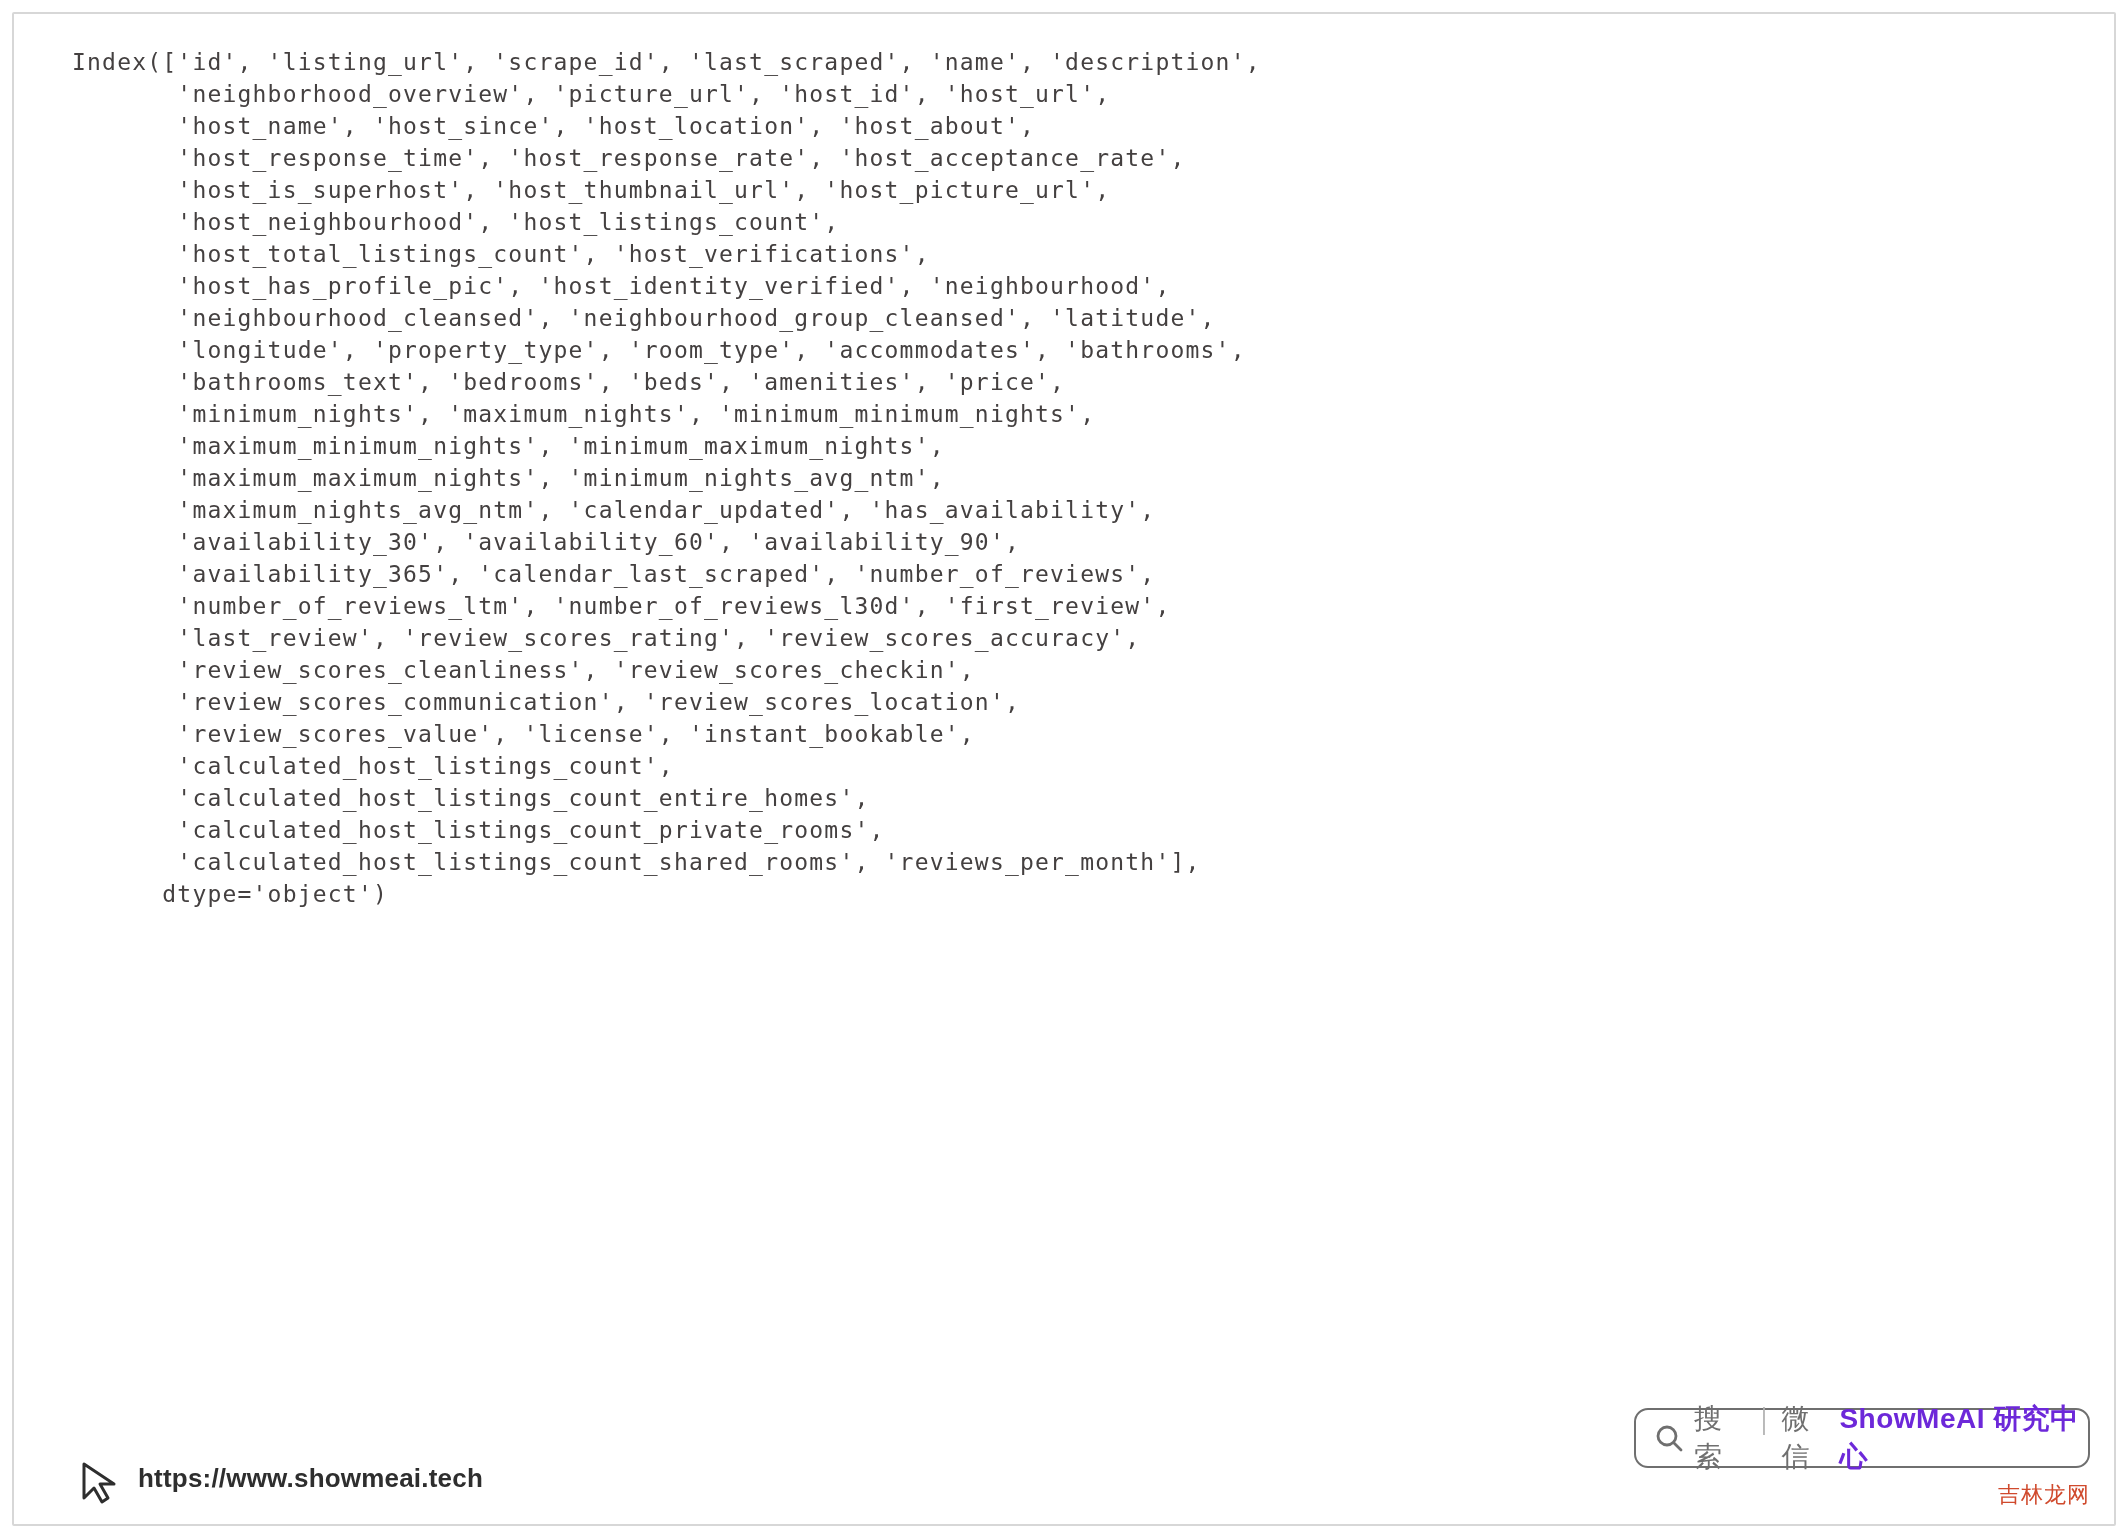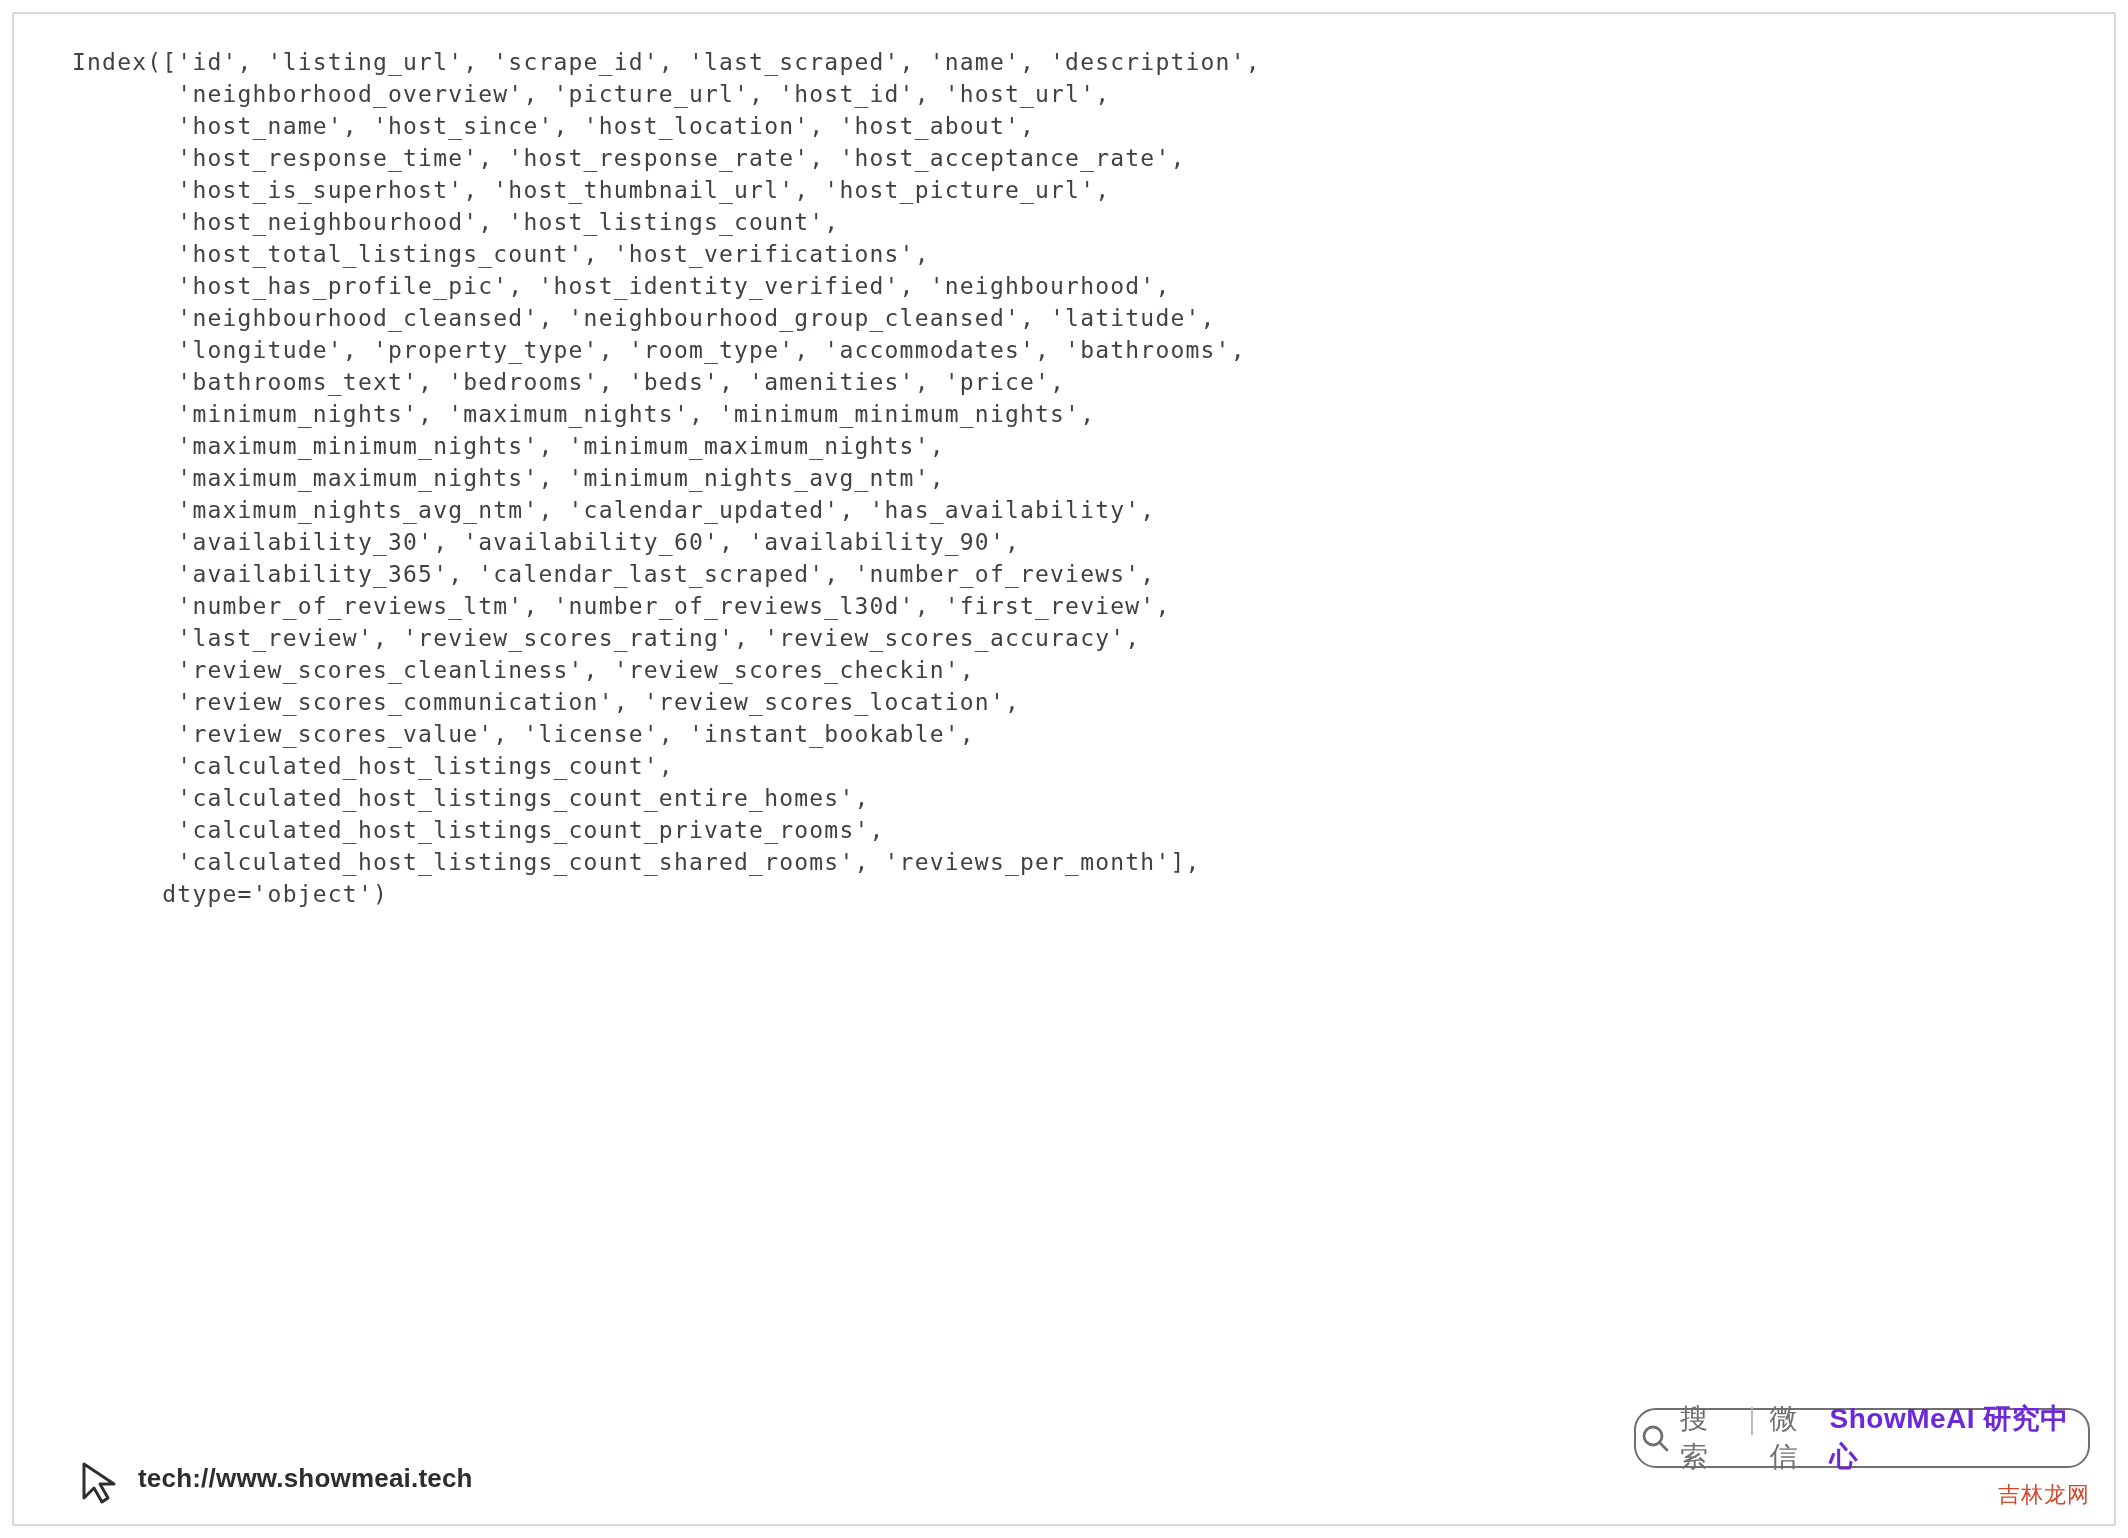--- a/index.html
+++ b/index.html
@@ -52,25 +52,25 @@
     width: 56px;
     height: 56px;
   }
   .search-pill {
     position: absolute;
     right: 38px;
     bottom: 70px;
     width: 456px;
     height: 60px;
     border: 2.5px solid #6f6f6f;
-    border-radius: 22px;
+    border-radius: 14px;
     display: flex;
     align-items: center;
     box-sizing: border-box;
-    padding-left: 4px;
+    padding-left: 18px;
     background: #ffffff;
   }
   .search-icon {
     width: 30px;
     height: 30px;
     flex-shrink: 0;
     margin-right: 10px;
   }
   .pill-text {
     font-family: "PingFang SC","Hiragino Sans GB","Microsoft YaHei",sans-serif;
@@ -132,21 +132,21 @@
        'calculated_host_listings_count_private_rooms',
        'calculated_host_listings_count_shared_rooms', 'reviews_per_month'],
       dtype='object')</div>
 
 <span class="cursor-icon">
   <svg viewBox="0 0 56 56" width="56" height="56">
     <path d="M14 10 L14 44 L24 34 L32 48 L38 44 L30 30 L44 30 Z" fill="none" stroke="#2e2e2e" stroke-width="3" stroke-linejoin="round"></path>
   </svg>
 </span>
 
-<div class="footer-url">tech://www.showmeai.tech</div>
+<div class="footer-url">https://www.showmeai.tech</div>
 
 <div class="search-pill">
   <span class="search-icon">
     <svg viewBox="0 0 30 30" width="30" height="30">
       <circle cx="13" cy="13" r="9" fill="none" stroke="#6f6f6f" stroke-width="2.8"></circle>
       <line x1="20" y1="20" x2="27" y2="27" stroke="#6f6f6f" stroke-width="2.8" stroke-linecap="round"></line>
     </svg>
   </span>
   <span class="pill-text">
     <span>搜索</span>

